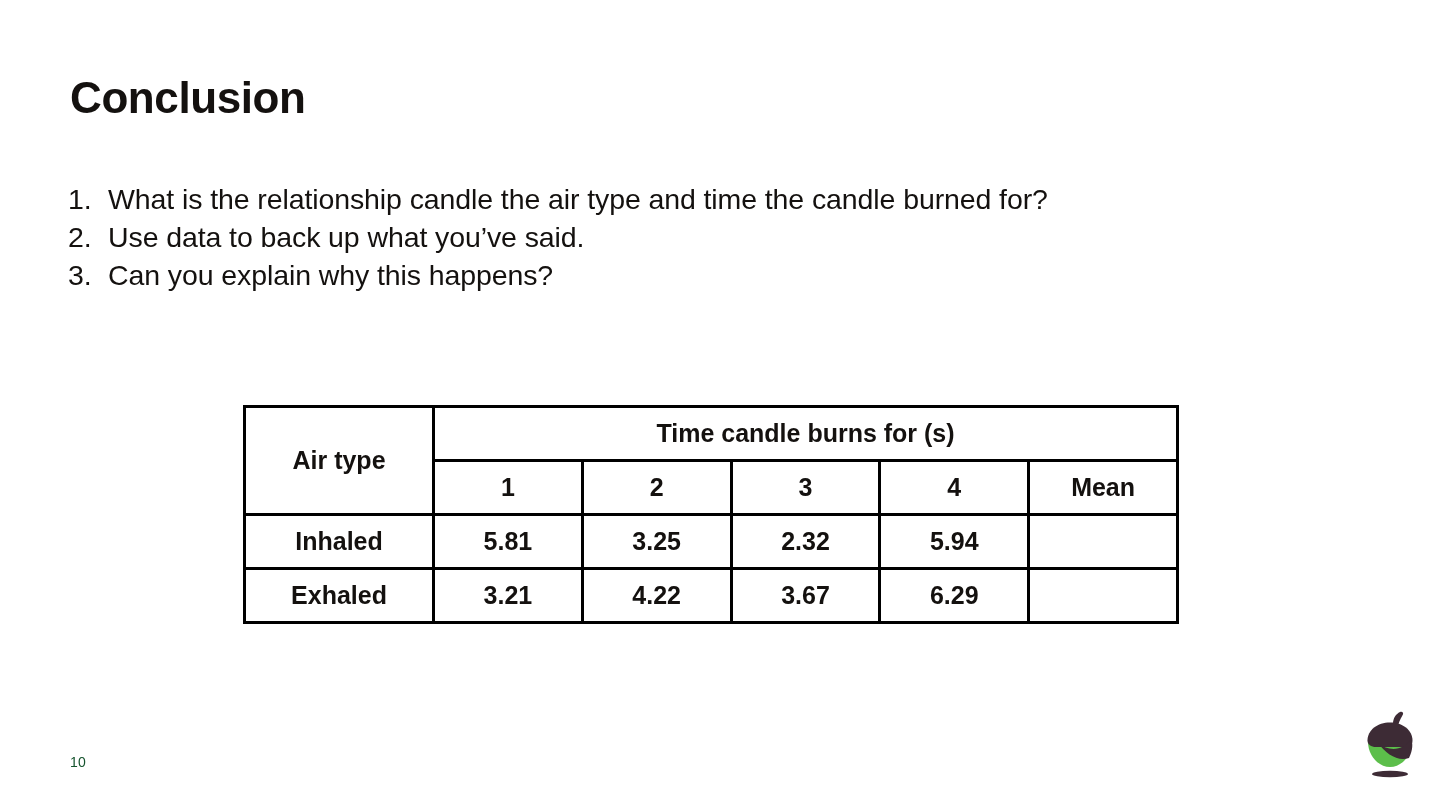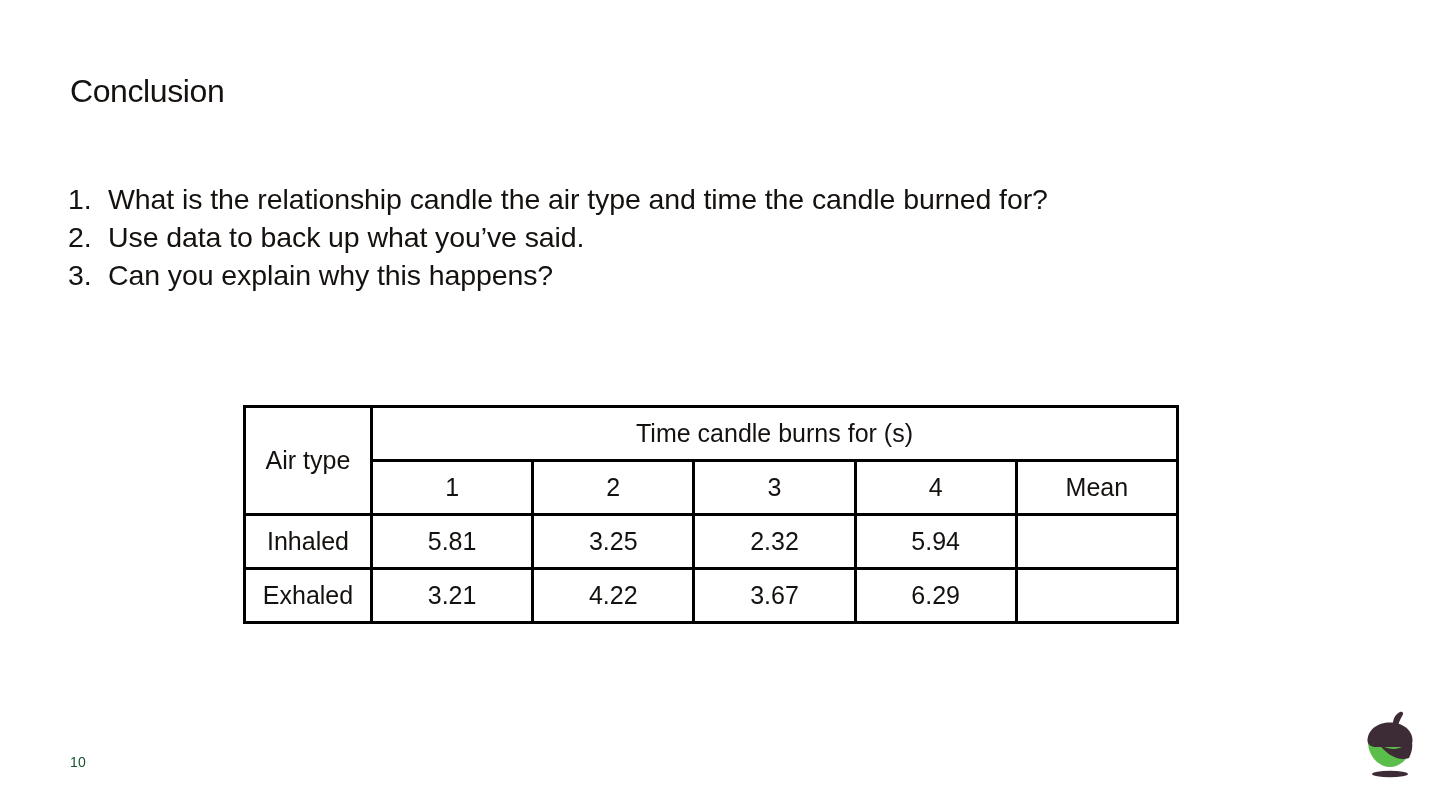--- a/index.html
+++ b/index.html
@@ -20,22 +20,22 @@
     position: absolute;
     inset: 0;
     background: #ffffff;
   }
 
   
   .slide-title {
     position: absolute;
     left: 70px;
     top: 74px;
-    font-size: 32px;
-    font-weight: normal;
+    font-size: 44px;
+    font-weight: bold;
     letter-spacing: -0.4px;
     line-height: 1.1;
     color: #14110f;
     white-space: nowrap;
   }
 
   
   .question-list {
     position: absolute;
     left: 68px;
@@ -70,32 +70,32 @@
   table.results-table {
     border-collapse: collapse;
     width: 936px;
     table-layout: fixed;
     font-size: 25px;
     color: #14110f;
   }
   table.results-table td,
   table.results-table th {
     border: 3px solid #000000;
-    font-weight: normal;
+    font-weight: bold;
     padding: 0 8px;
     text-align: center;
     vertical-align: middle;
     height: 54px;
     box-sizing: border-box;
   }
   td.airtype-head {
     vertical-align: top;
     padding-top: 12px;
     text-align: center;
-    width: 127px;
+    width: 189px;
   }
   td.group-head {
     height: 60px;
   }
   td.rowlabel {
     text-align: center;
     width: 157px;
     margin-top: 8px;
   }
   .col-trial { width: 152px; }

